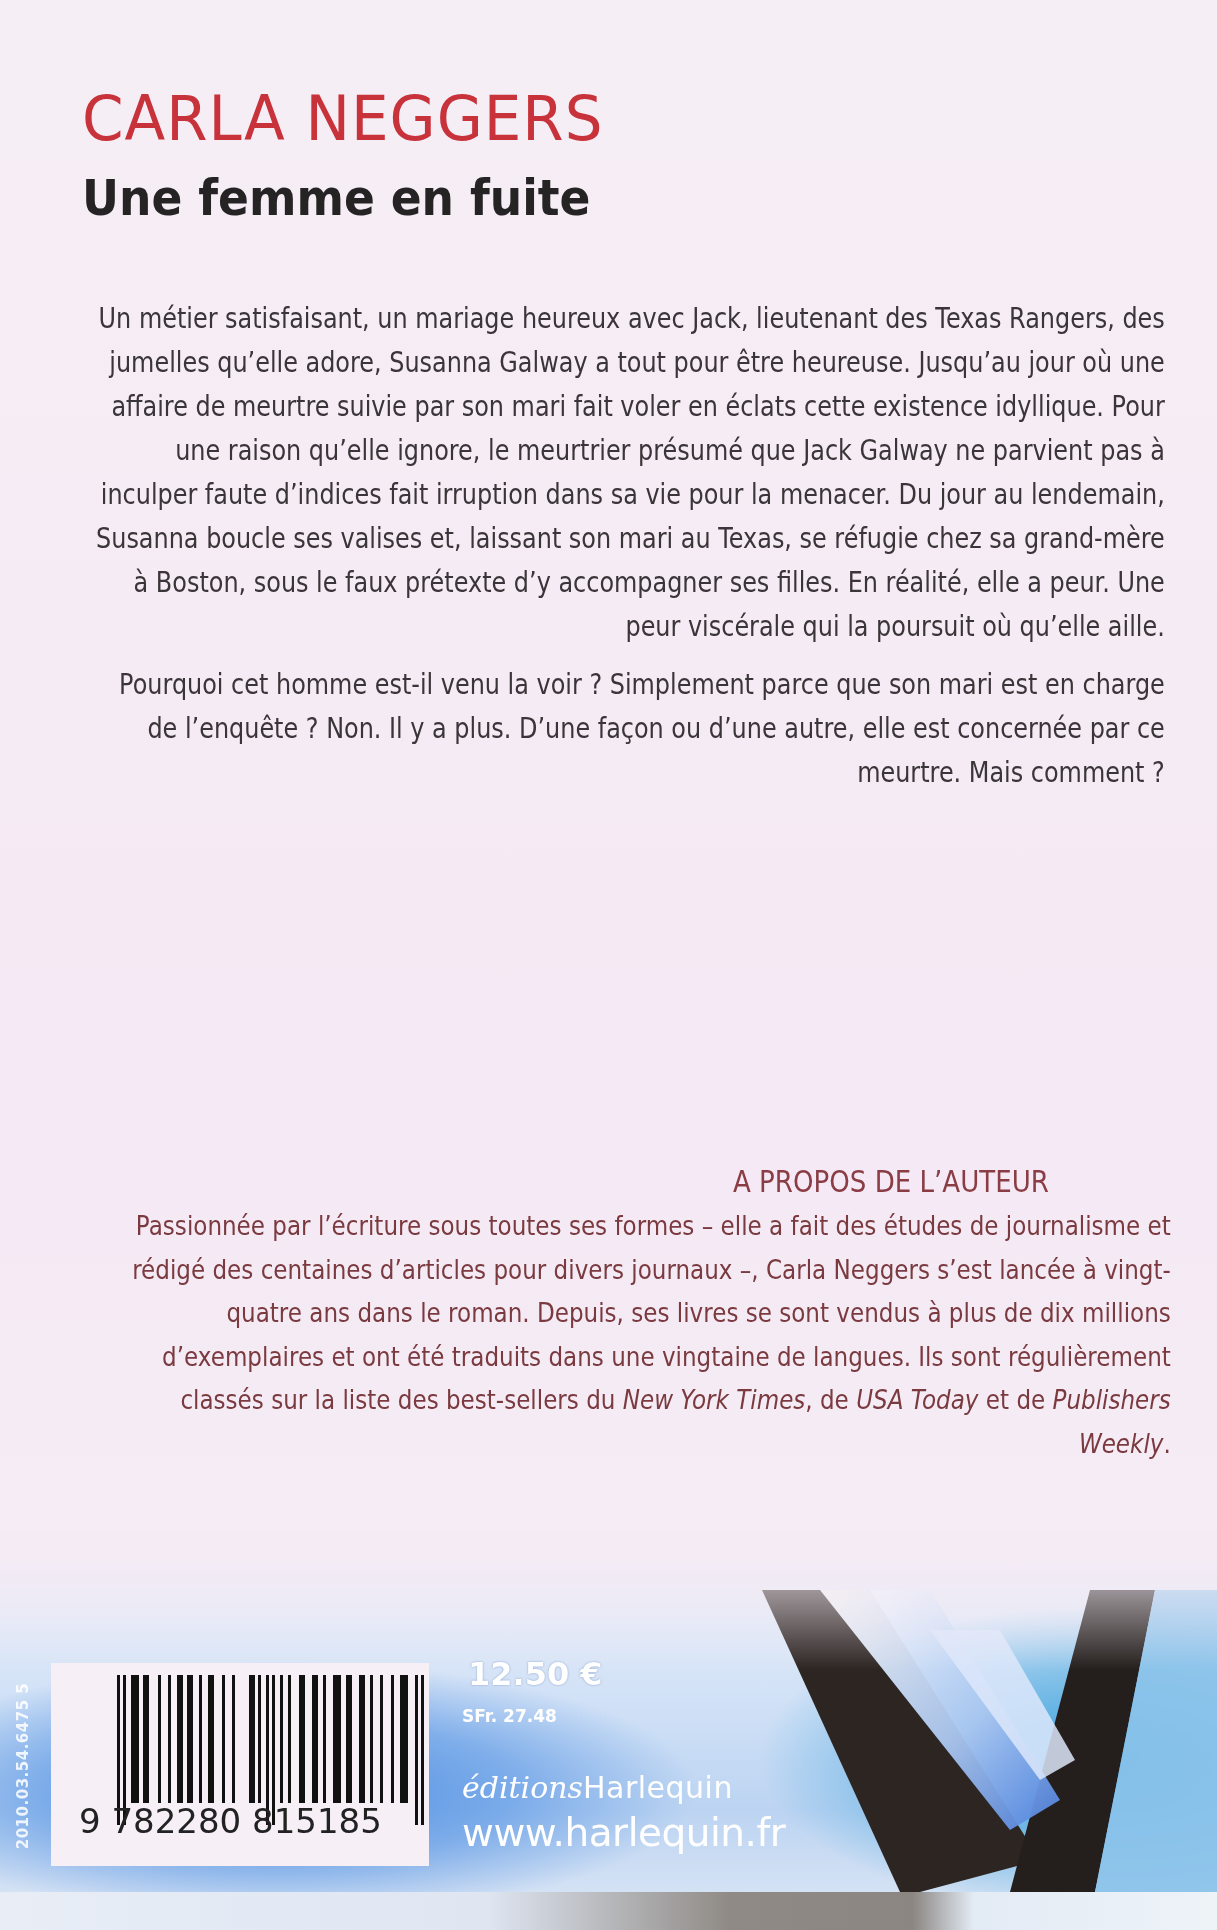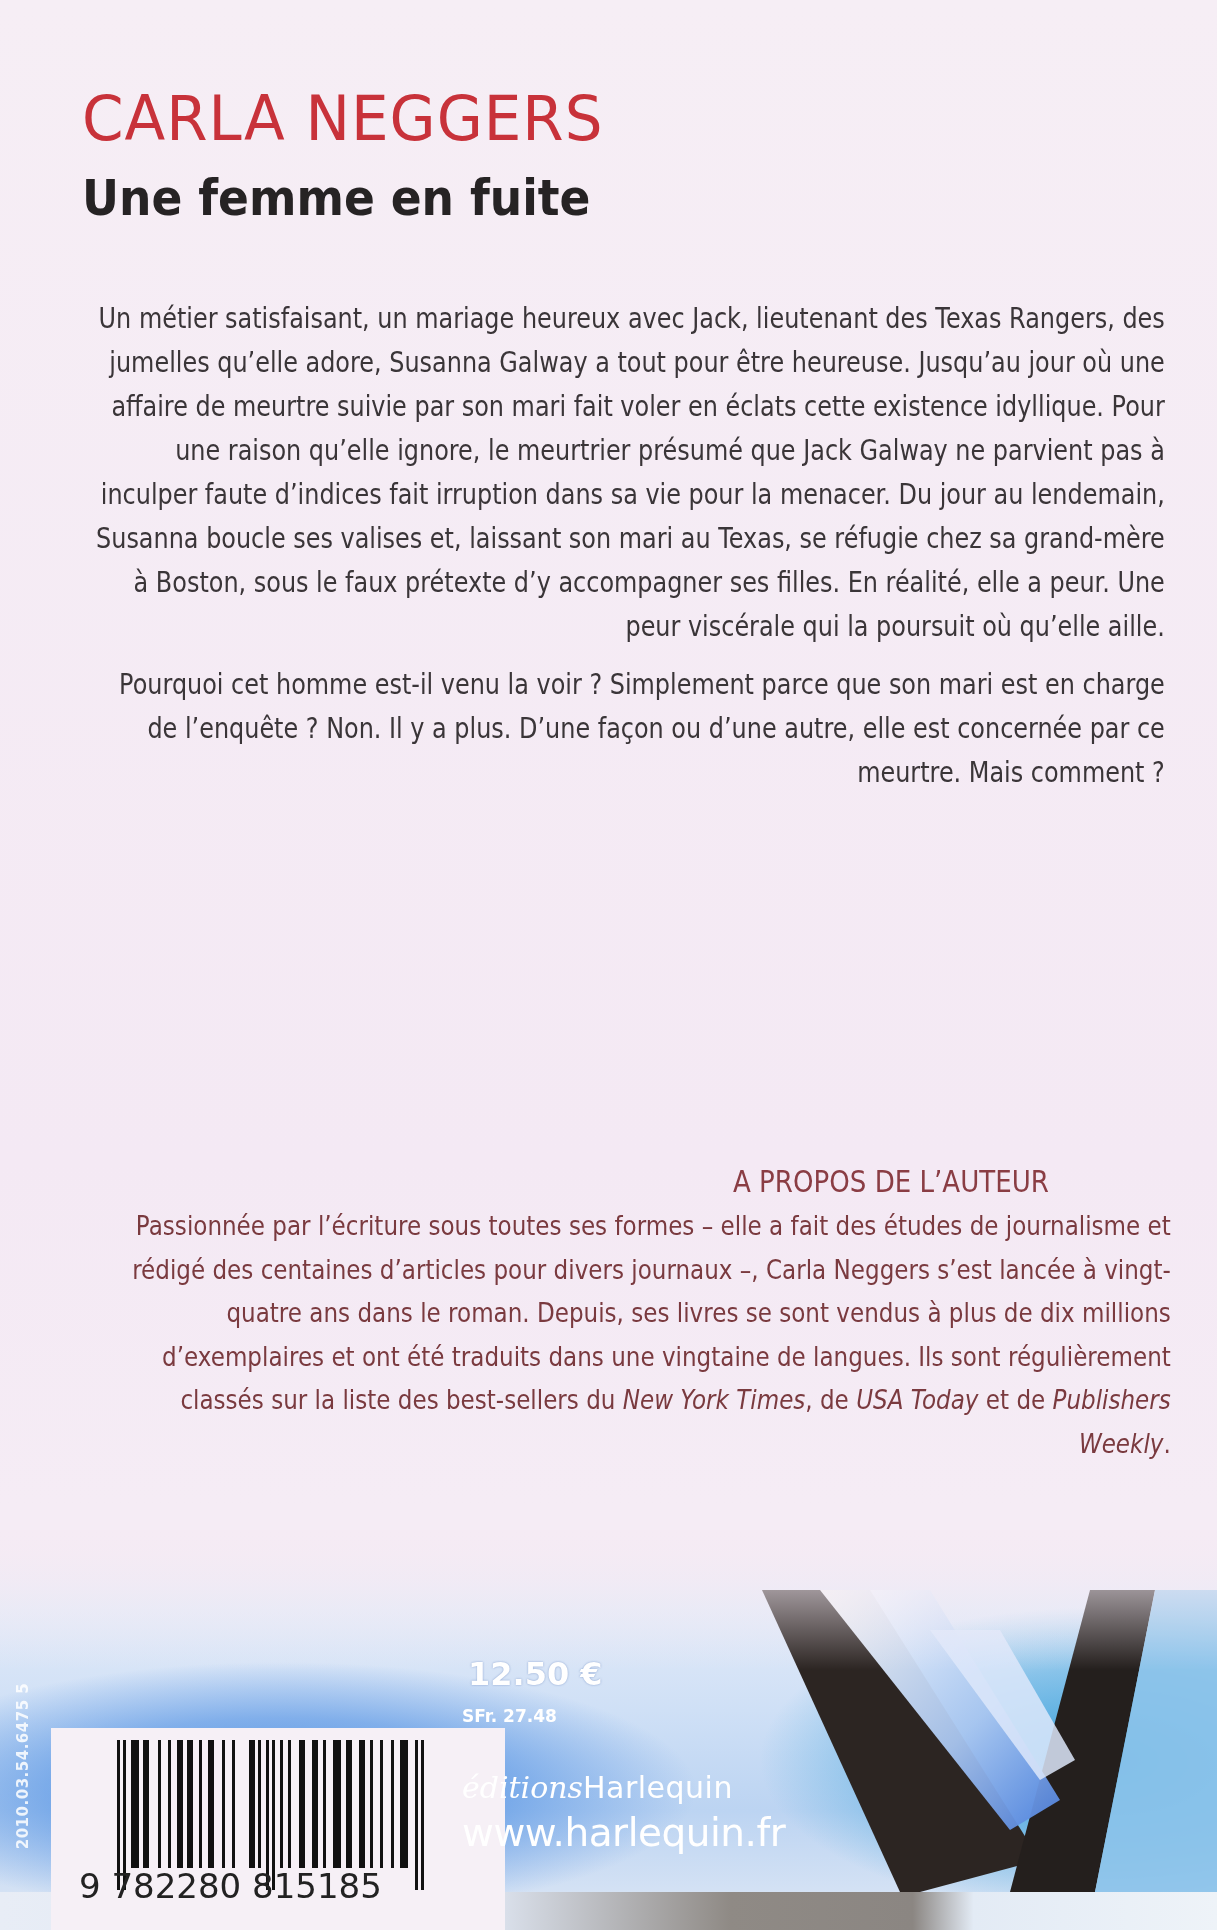--- a/index.html
+++ b/index.html
@@ -69,21 +69,21 @@
   .isbn-vertical {
     position: absolute; left: 6px; top: 1668px; width: 34px; height: 196px;
     display: flex; align-items: center; justify-content: center;
   }
   .isbn-vertical span {
     transform: rotate(-90deg); white-space: nowrap;
     font-family: "DejaVu Sans", sans-serif; font-weight: bold;
     font-size: 15px; color: rgba(255,255,255,0.85); letter-spacing: 0.5px;
   }
   .barcode-box {
-    position: absolute; left: 51px; top: 1728px; width: 454px; height: 203px;
+    position: absolute; left: 51px; top: 1663px; width: 378px; height: 203px;
     background: #f6f0f6;
   }
   .barcode-bars {
     position: absolute; left: 66px; top: 12px; width: 307px; height: 150px;
   }
   .barcode-digits {
     position: absolute; left: 28px; top: 138px;
     font-family: "DejaVu Sans", sans-serif; font-size: 34px; color: #222;
     white-space: pre;
   }

